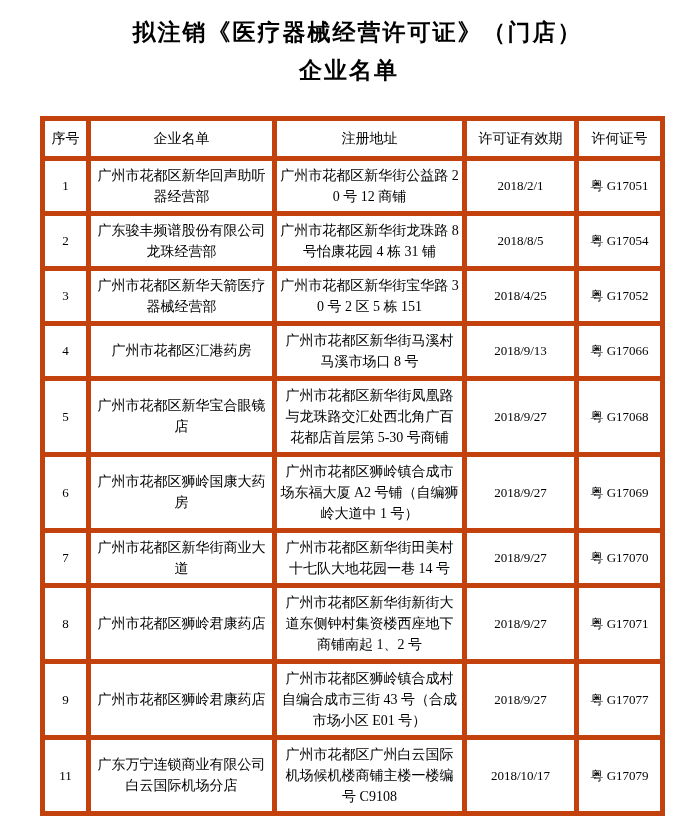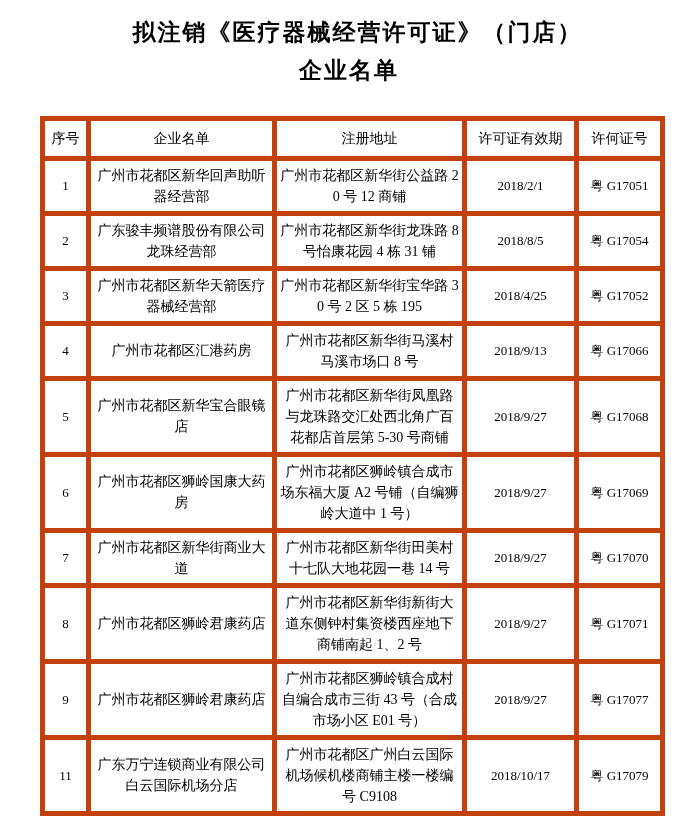--- a/index.html
+++ b/index.html
@@ -96,21 +96,21 @@
         <tr>
           <td class="cell-no">2</td>
           <td class="cell-name">广东骏丰频谱股份有限公司龙珠经营部</td>
           <td class="cell-address">广州市花都区新华街龙珠路 8 号怡康花园 4 栋 31 铺</td>
           <td class="cell-expiry">2018/8/5</td>
           <td class="cell-license">粤 G17054</td>
         </tr>
         <tr>
           <td class="cell-no">3</td>
           <td class="cell-name">广州市花都区新华天箭医疗器械经营部</td>
-          <td class="cell-address">广州市花都区新华街宝华路 30 号 2 区 5 栋 195</td>
+          <td class="cell-address">广州市花都区新华街宝华路 30 号 2 区 5 栋 151</td>
           <td class="cell-expiry">2018/4/25</td>
           <td class="cell-license">粤 G17052</td>
         </tr>
         <tr>
           <td class="cell-no">4</td>
           <td class="cell-name">广州市花都区汇港药房</td>
           <td class="cell-address">广州市花都区新华街马溪村马溪市场口 8 号</td>
           <td class="cell-expiry">2018/9/13</td>
           <td class="cell-license">粤 G17066</td>
         </tr>

